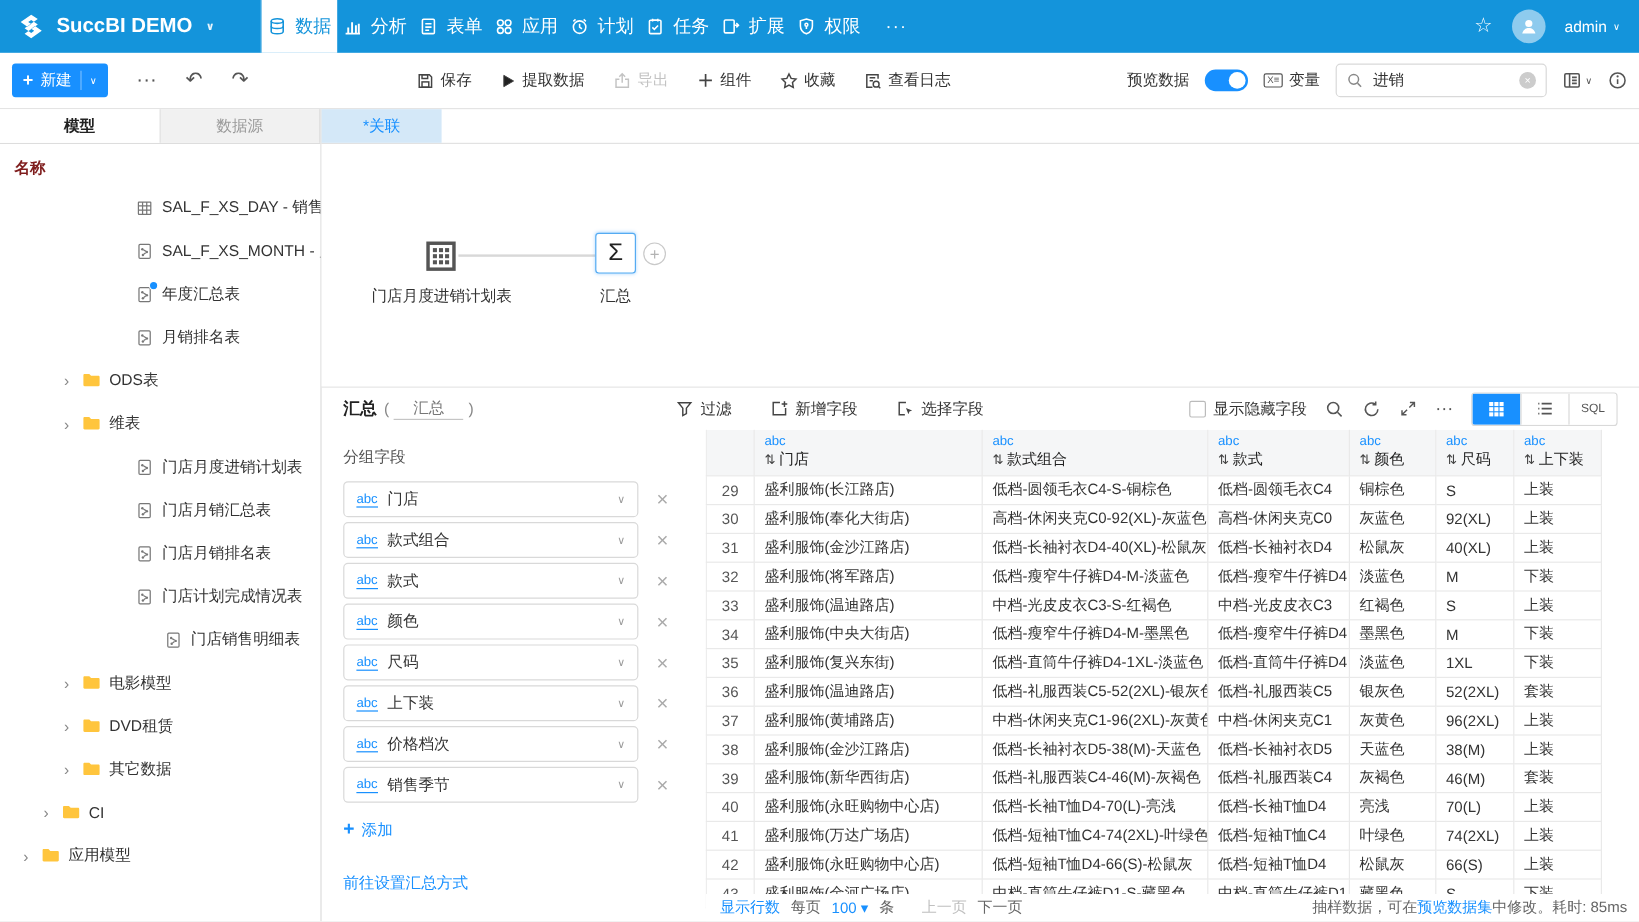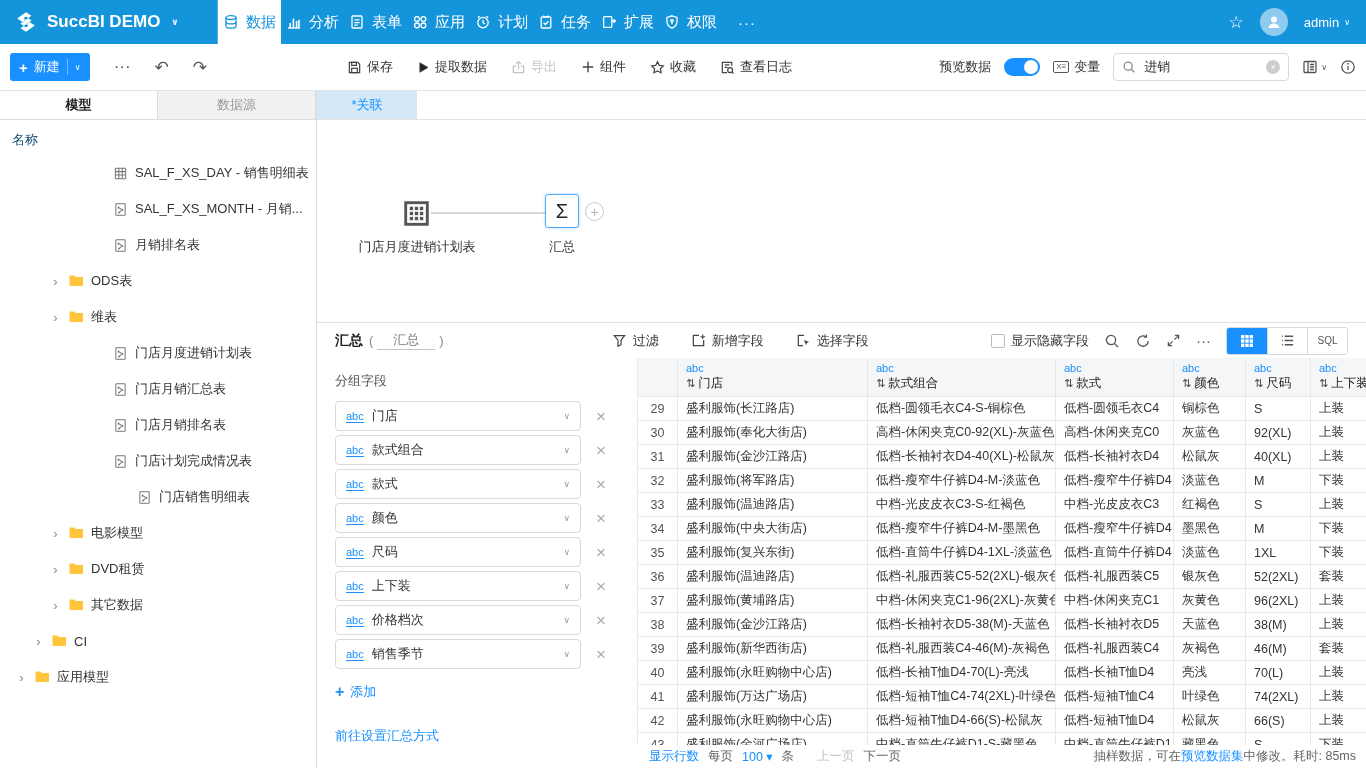--- a/index.html
+++ b/index.html
@@ -45,26 +45,26 @@
   .search-box{width:176px;height:28px;border:1px solid #d9d9d9;border-radius:4px;display:flex;align-items:center;
               padding:0 8px;gap:6px;font-size:13px;background:#fff;}
   .search-box input{border:none;outline:none;width:100px;font-size:13px;font-family:inherit;color:#333;background:transparent;}
   .clear-btn{margin-left:auto;width:14px;height:14px;border-radius:50%;background:#ccc;color:#fff;font-size:9px;
              display:flex;align-items:center;justify-content:center;cursor:pointer;}
   .layout-wrap{display:flex;align-items:center;gap:3px;cursor:pointer;color:#555;}
   .layout-wrap .chev{font-size:8px;}
 
   
   .main{display:flex;height:677px;}
-  .sidebar{width:317px;border-right:1px solid #ddd;display:flex;flex-direction:column;}
+  .sidebar{width:268px;border-right:1px solid #ddd;display:flex;flex-direction:column;}
   .side-tabs{display:flex;height:29px;border-bottom:1px solid #ddd;flex:none;}
   .side-tab{flex:1;display:flex;align-items:center;justify-content:center;font-size:13px;
             background:#f1f1f1;color:#999;border-right:1px solid #ddd;cursor:pointer;}
   .side-tab.active{background:#fff;color:#222;font-weight:bold;}
-  .side-header{padding:11px 12px 6px;font-size:13px;font-weight:normal;color:#0c4a6e;flex:none;}
+  .side-header{padding:11px 12px 6px;font-size:13px;font-weight:bold;color:#7f1d1d;flex:none;}
   .tree{flex:1;overflow:hidden;}
   .tree-item{height:36px;display:flex;align-items:center;gap:7px;font-size:13px;color:#333;cursor:pointer;white-space:nowrap;}
   .tree-arrow{width:11px;color:#888;font-size:13px;line-height:1;flex:none;display:flex;justify-content:center;}
   .tree-arrow.down{transform:rotate(90deg);}
   .ticon{position:relative;flex:none;display:flex;}
   .tbadge{position:absolute;top:-4px;right:-4px;width:8px;height:8px;border-radius:50%;background:#1890ff;border:1px solid #fff;}
 
   .content{flex:1;display:flex;flex-direction:column;min-width:0;}
   .canvas-tabs{height:29px;border-bottom:1px solid #e2e2e2;display:flex;flex:none;}
   .canvas-tab{width:100px;background:#d4e8f8;color:#1890ff;font-size:13px;display:flex;align-items:center;justify-content:center;cursor:pointer;}
@@ -362,20 +362,34 @@
             <span class="ticon">
               <svg width="15" height="15" viewBox="0 0 16 16" fill="none" stroke="#777" stroke-width="1.1">
                 <rect x="3" y="1.8" width="10" height="12.4" rx="1"></rect>
                 <circle cx="6" cy="6" r="1.1" fill="#777" stroke="none"></circle>
                 <circle cx="10" cy="8.6" r="1.1" fill="#777" stroke="none"></circle>
                 <circle cx="6.5" cy="11.2" r="1.1" fill="#777" stroke="none"></circle>
                 <path d="M6.9 6.6l2.4 1.4M9 9.2l-1.8 1.3"></path>
               </svg>
             </span>
             <span>SAL_F_XS_MONTH - 月销...</span>
+          </div>
+          <div class="tree-item" style="padding-left:95px">
+            <span class="tree-arrow"></span>
+            <span class="ticon">
+              <svg width="15" height="15" viewBox="0 0 16 16" fill="none" stroke="#777" stroke-width="1.1">
+                <rect x="3" y="1.8" width="10" height="12.4" rx="1"></rect>
+                <circle cx="6" cy="6" r="1.1" fill="#777" stroke="none"></circle>
+                <circle cx="10" cy="8.6" r="1.1" fill="#777" stroke="none"></circle>
+                <circle cx="6.5" cy="11.2" r="1.1" fill="#777" stroke="none"></circle>
+                <path d="M6.9 6.6l2.4 1.4M9 9.2l-1.8 1.3"></path>
+              </svg>
+              <span class="tbadge"></span>
+            </span>
+            <span>年度汇总表</span>
           </div>
           <div class="tree-item" style="padding-left:95px">
             <span class="tree-arrow"></span>
             <span class="ticon">
               <svg width="15" height="15" viewBox="0 0 16 16" fill="none" stroke="#777" stroke-width="1.1">
                 <rect x="3" y="1.8" width="10" height="12.4" rx="1"></rect>
                 <circle cx="6" cy="6" r="1.1" fill="#777" stroke="none"></circle>
                 <circle cx="10" cy="8.6" r="1.1" fill="#777" stroke="none"></circle>
                 <circle cx="6.5" cy="11.2" r="1.1" fill="#777" stroke="none"></circle>
                 <path d="M6.9 6.6l2.4 1.4M9 9.2l-1.8 1.3"></path>

